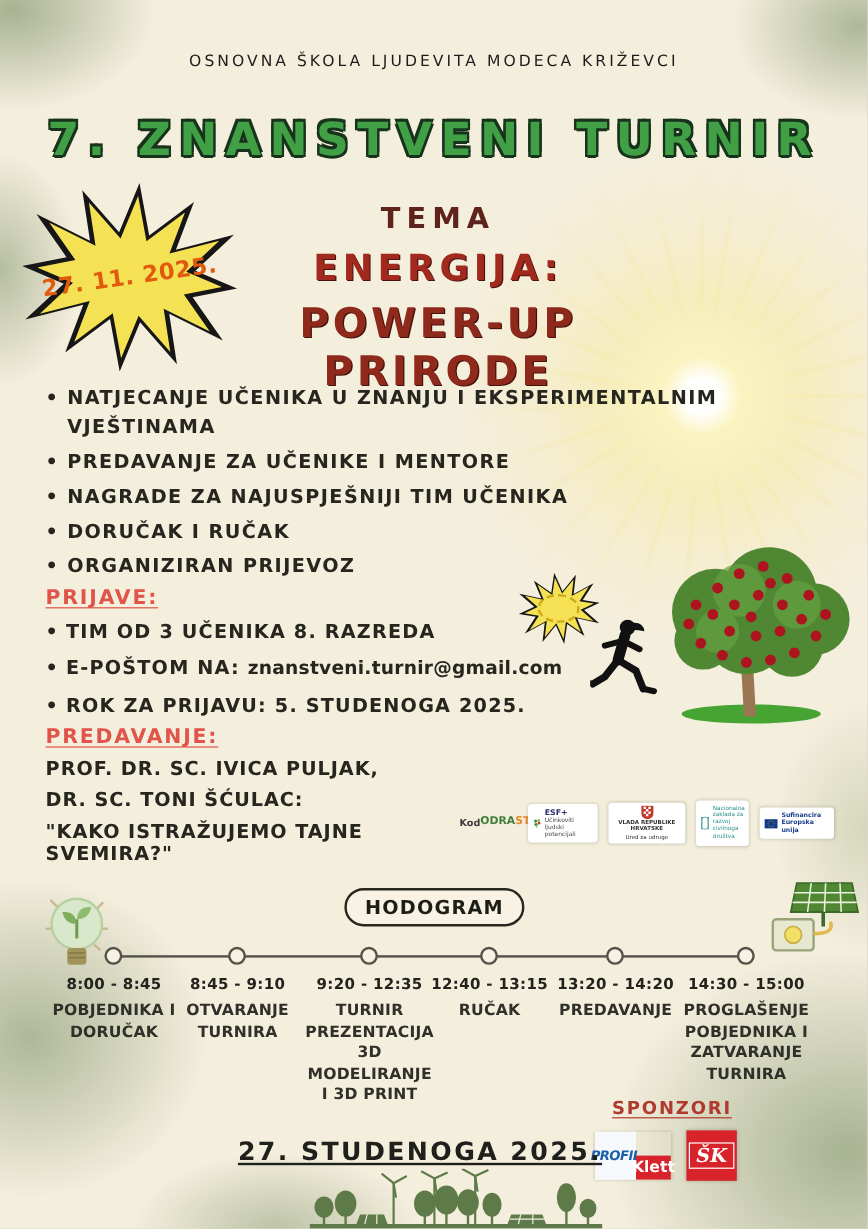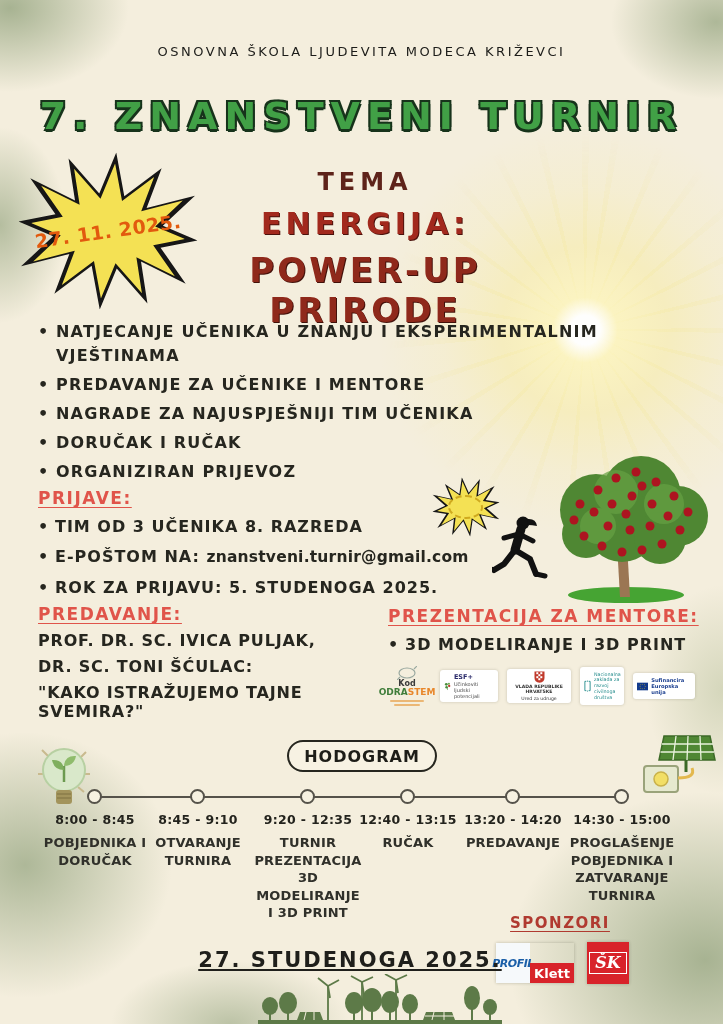--- a/index.html
+++ b/index.html
@@ -73,21 +73,21 @@
   .email { font-weight:800; letter-spacing:0.2px; font-size:15.5px; }
   .predavanje { left:38px; top:604px; width:350px; }
   .sec .line { margin-top:7px; font-size:16px; font-weight:600; letter-spacing:0.8px; }
   .prezentacija { left:388px; top:606px; width:330px; }
 
   
   .logos { left:383px; top:660px; width:330px; height:52px; display:flex; align-items:center; gap:9px; z-index:2; }
   .logo-card { background:#fff; border-radius:3px; padding:3px 4px; display:flex; align-items:center; gap:3px;
     box-shadow:0 0 3px rgba(60,60,40,0.25); }
   .logo-text { font-size:5px; line-height:1.2; color:#4a4a4a; }
-  .kod { display:flex; flex-direction:column; align-items:center; width:48px; }
+  .kod { display:flex; flex-direction:row; align-items:center; width:48px; }
   .kod .kod-top { font-size:8px; font-weight:700; color:#3a3a3a; line-height:1; }
   .kod .kod-main { font-size:9px; font-weight:800; line-height:1.1; }
   .kod .c-green { color:#3f7d3a; } .kod .c-orange { color:#e8872b; }
   .kod .kod-bar { width:34px; height:2px; background:#e8a95b; border-radius:1px; margin-top:2px; opacity:0.8; }
   .esf-title { font-size:6.5px; font-weight:800; color:#2a2a6a; }
   .vlada { flex-direction:column; gap:1px; padding:2px 3px; width:64px; }
   .vlada .logo-text { text-align:center; font-weight:700; color:#333; font-size:4.6px; }
   .zaklada-text { color:#2a8f8f; font-size:4.8px; width:26px; }
   .eu-text { color:#1b3f8f; font-size:5.2px; font-weight:700; }
 
@@ -102,21 +102,21 @@
   .tl-time { font-size:12.5px; font-weight:700; color:#23231d; letter-spacing:0.3px; }
   .tl-label { margin-top:7px; font-size:13px; font-weight:800; color:#30302a; letter-spacing:0.2px; line-height:1.35; }
 
   
   .sponsors-heading { left:500px; top:914px; width:120px; text-align:center; font-size:15px; font-weight:800;
     letter-spacing:1.5px; color:#b03a30; text-decoration:underline; text-underline-offset:3px; z-index:2; }
   .sponsor-row { left:496px; top:942px; display:flex; gap:13px; align-items:center; z-index:2; }
   .profil-klett { display:flex; height:40px; box-shadow:0 0 3px rgba(60,60,40,0.3); }
   .profil-box { width:34px; background:#f6f9fb; display:flex; align-items:center; justify-content:center;
     font-size:11px; font-weight:800; font-style:italic; color:#1b5fa8; letter-spacing:-0.5px; }
-  .klett-box { width:44px; background:#d8232a; display:flex; align-items:center; justify-content:center;
+  .klett-box { width:29px; background:#d8232a; display:flex; align-items:center; justify-content:center;
     font-size:13px; font-weight:800; color:#fff;margin-top:20px; }
   .sk-box { width:42px; height:42px; background:#d8232a; display:flex; align-items:center; justify-content:center;
     box-shadow:0 0 3px rgba(60,60,40,0.3); }
   .sk-inner { border:1.5px solid #fff; padding:2px 5px; font-family:"DejaVu Serif","Liberation Serif",serif;
     font-style:italic; font-weight:700; font-size:16px; color:#fff; line-height:1; }
 
   
   .event-date { left:0; top:948px; width:700px; text-align:center; font-size:21px; font-weight:600;
     letter-spacing:2px; color:#1f1f1b; z-index:2;text-decoration:underline; }
   .skyline { left:258px; top:974px; z-index:1; }
@@ -238,26 +238,20 @@
     </svg>
   </div>
 
   <div class="abs sec predavanje">
     <div class="sec-heading">PREDAVANJE:</div>
     <div class="line">PROF. DR. SC. IVICA PULJAK,</div>
     <div class="line">DR. SC. TONI ŠĆULAC:</div>
     <div class="line">"KAKO ISTRAŽUJEMO TAJNE SVEMIRA?"</div>
   </div>
 
-  <div class="abs sec prezentacija">
-    <div class="sec-heading">PREZENTACIJA ZA MENTORE:</div>
-    <ul>
-        <li>3D MODELIRANJE I 3D PRINT</li>
-      </ul>
-  </div>
 
   <div class="abs logos">
     <div class="kod">
       <svg width="20" height="14" viewBox="0 0 20 14">
         <ellipse cx="10" cy="7" rx="8" ry="5" fill="none" stroke="#9aa9a0" stroke-width="1.2"></ellipse>
         <path d="M3 11 L0 14 M17 3 L20 0" stroke="#9aa9a0" stroke-width="1.2"></path>
       </svg>
       <div class="kod-top">Kod</div>
       <div class="kod-main">
         <span class="c-green">ODRA</span><span class="c-orange">STEM</span>

